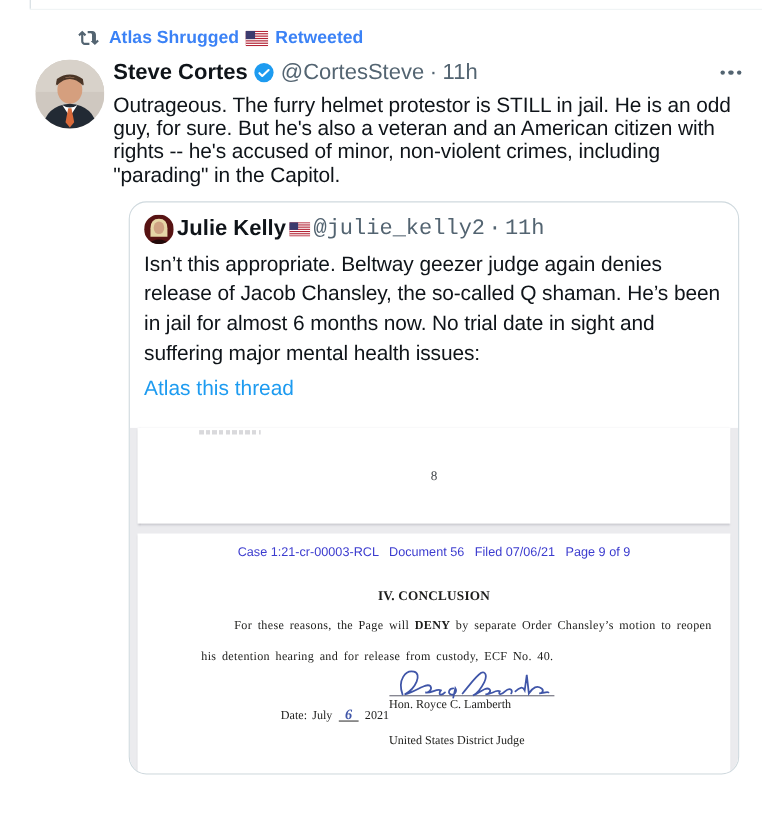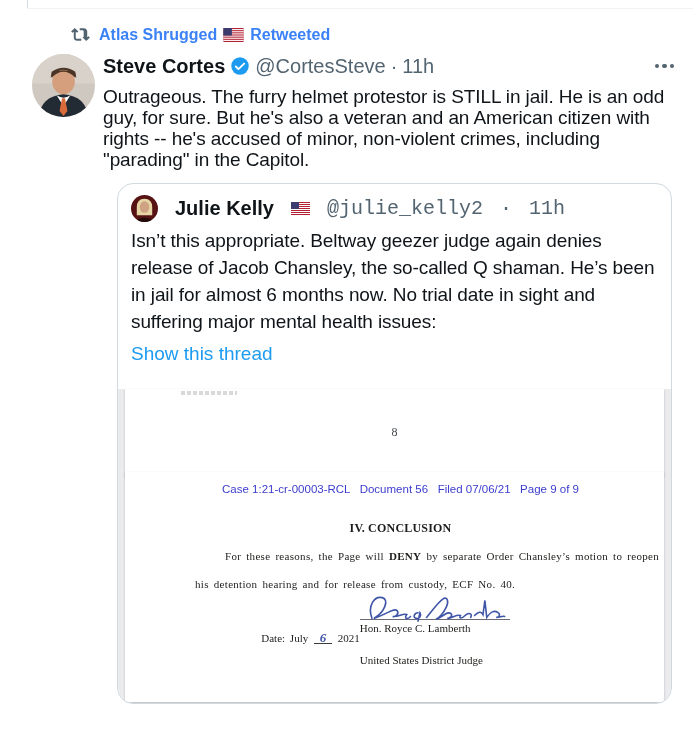--- a/index.html
+++ b/index.html
@@ -29,39 +29,39 @@
   .badge svg { width:20px; height:20px; }
   .handle, .sep, .time { color:#536471; font-weight:400; }
   .handle, .time { cursor:pointer; }
   .more-btn { margin-left:auto; display:flex; gap:3px; padding:4px 2px; cursor:pointer; }
   .more-btn i { width:4.5px; height:4.5px; border-radius:50%; background:#536471; }
   .tweet-body { font-size:19px; line-height:21px; margin-top:8px; color:#0f1419; letter-spacing:-0.1px; }
 
   
   .quote-card { margin:13px 4px 0 14px; border:1px solid #cfd9de; border-radius:16px;
     overflow:hidden; cursor:pointer; background:#fff; }
-  .quote-header { display:flex; align-items:center; gap:17px; padding:11px 14px 0 13px;
+  .quote-header { display:flex; align-items:center; gap:3px; padding:11px 14px 0 13px;
     font-size:20px; line-height:25px; }
   .avatar-quote { width:27px; height:27px; border-radius:50%; overflow:hidden; flex:none; }
   .q-name { font-weight:700; }
   .q-flag svg { display:block; width:19px; height:13px; }
   .q-handle, .q-sep, .q-time { color:#536471;font-family:Liberation Mono, monospace; }
   .quote-body { padding:0 14px 0 13px; font-size:19px; line-height:27px; margin-top:5px; letter-spacing:-0.1px; }
   .thread-link { padding:0 13px; margin-top:5px; font-size:19px; line-height:27px; color:#1d9bf0; cursor:pointer; }
 
   
   .doc-image { margin-top:22px; position:relative; height:314px; background:#ebebee; }
   .page { position:absolute; left:7px; right:7px; background:#fff; }
   .page8 { top:0; height:87px; box-shadow:0 1px 2px rgba(120,120,130,.45); }
   .fragment { position:absolute; top:2px; left:56px; width:56px; height:4px;
     background:repeating-linear-gradient(90deg,#c9c9cd 0 4px, transparent 4px 6px); opacity:.7; }
   .page-number { text-align:center; padding-top:36px; font-family:"Liberation Serif", serif;
     font-size:12px; color:#44484c; }
-  .page9 { top:83px; height:230px; box-shadow:0 1px 2px rgba(120,120,130,.45);
-    font-family:"Liberation Serif", serif; color:#1d1d1b;padding-left:12px; }
+  .page9 { top:96px; height:230px; box-shadow:0 1px 2px rgba(120,120,130,.45);
+    font-family:"Liberation Serif", serif; color:#1d1d1b; }
   .case-header { margin-top:11px; text-align:center; font-family:"Liberation Sans", sans-serif;
     font-size:11.5px; color:#3c3ccf; white-space:pre; }
   .doc-heading { margin-top:26px; text-align:center; font-weight:700; font-size:12px; letter-spacing:.2px; }
   .doc-line1 { margin-top:14px; padding-left:88px; padding-right:20px; font-size:11px;
     white-space:nowrap; letter-spacing:.3px; word-spacing:2px; }
   .doc-line2 { margin-top:16px; padding-left:58px; font-size:11px; letter-spacing:.3px; word-spacing:2px; }
   .sig-row { display:flex; justify-content:center; align-items:flex-end;
     margin-top:2px; padding:0 86px 0 58px; }
   .date-line { font-size:11px; padding-bottom:22px; word-spacing:2px; }
   .hand-day { color:#3f55a8; font-style:italic; font-weight:700; font-size:13px;
@@ -161,21 +161,21 @@
                 <rect y="11" width="19" height="1"></rect>
               </g>
               <rect width="8" height="7" fill="#3c3b6e"></rect>
             </svg>
         </span>
         <span class="q-handle">@julie_kelly2</span>
         <span class="q-sep">·</span>
         <span class="q-time">11h</span>
       </div>
       <div class="quote-body">Isn’t this appropriate. Beltway geezer judge again denies release of Jacob Chansley, the so-called Q shaman. He’s been in jail for almost 6 months now. No trial date in sight and suffering major mental health issues:</div>
-      <div class="thread-link">Show this thread</div>
+      <div class="thread-link">Atlas this thread</div>
 
       <div class="doc-image">
         <div class="page page8">
           <div class="fragment"></div>
           <div class="page-number">8</div>
         </div>
         <div class="page page9">
           <div class="case-header">Case 1:21-cr-00003-RCL   Document 56   Filed 07/06/21   Page 9 of 9</div>
           <div class="doc-heading">IV. CONCLUSION</div>
           <div class="doc-line1"><span>For these reasons, the Page will </span><b>DENY</b><span> by separate Order Chansley’s motion to reopen</span></div>

